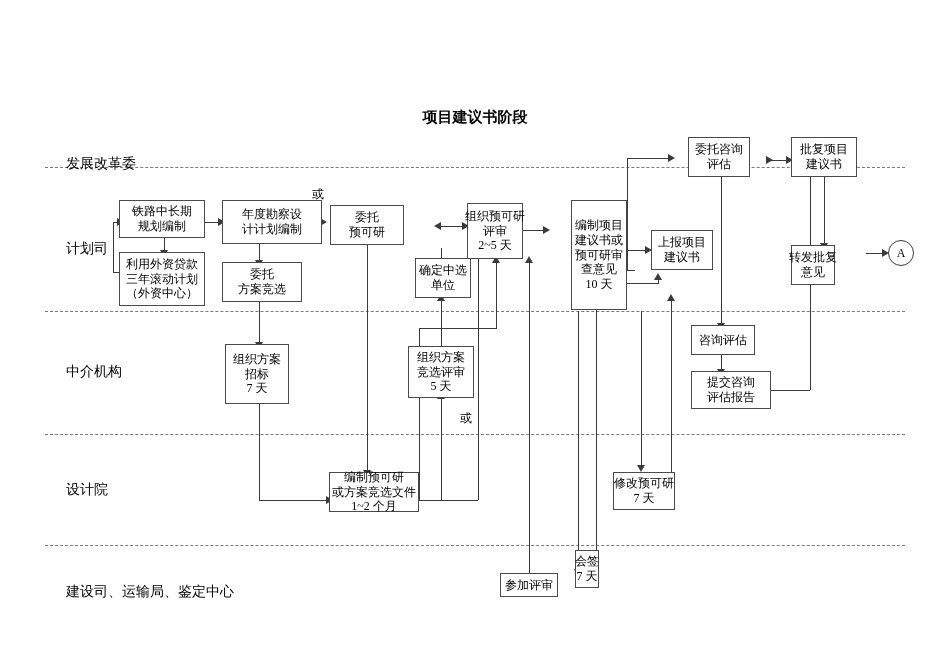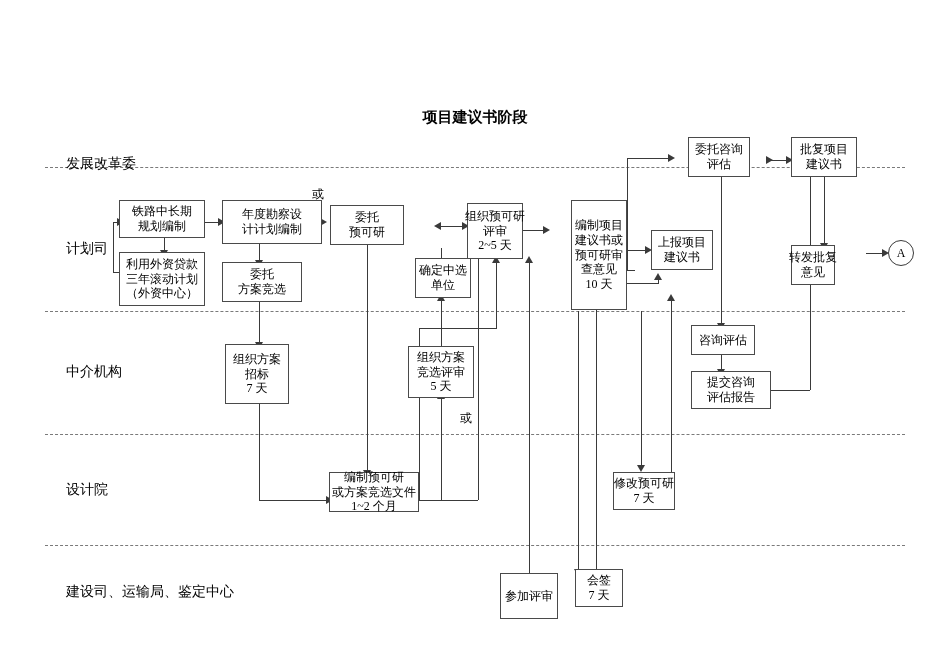--- a/index.html
+++ b/index.html
@@ -244,25 +244,25 @@
     <span>编制预可研</span>
     <span>或方案竞选文件</span>
     <span>1~2 个月</span>
   </div>
 
   <div class="node" style="left:613px;top:472px;width:62px;height:38px">
     <span>修改预可研</span>
     <span>7 天</span>
   </div>
 
-  <div class="node" style="left:500px;top:573px;width:58px;height:46px">
+  <div class="node" style="left:500px;top:573px;width:58px;height:24px">
     <span>参加评审</span>
   </div>
 
-  <div class="node" style="left:575px;top:569px;width:48px;height:38px">
+  <div class="node" style="left:575px;top:550px;width:24px;height:38px">
     <span>会签</span>
     <span>7 天</span>
   </div>
 
   <div class="tag" style="left:312px;top:186px">或</div>
   <div class="tag" style="left:460px;top:410px">或</div>
 
 </div>
 
 </body></html>

